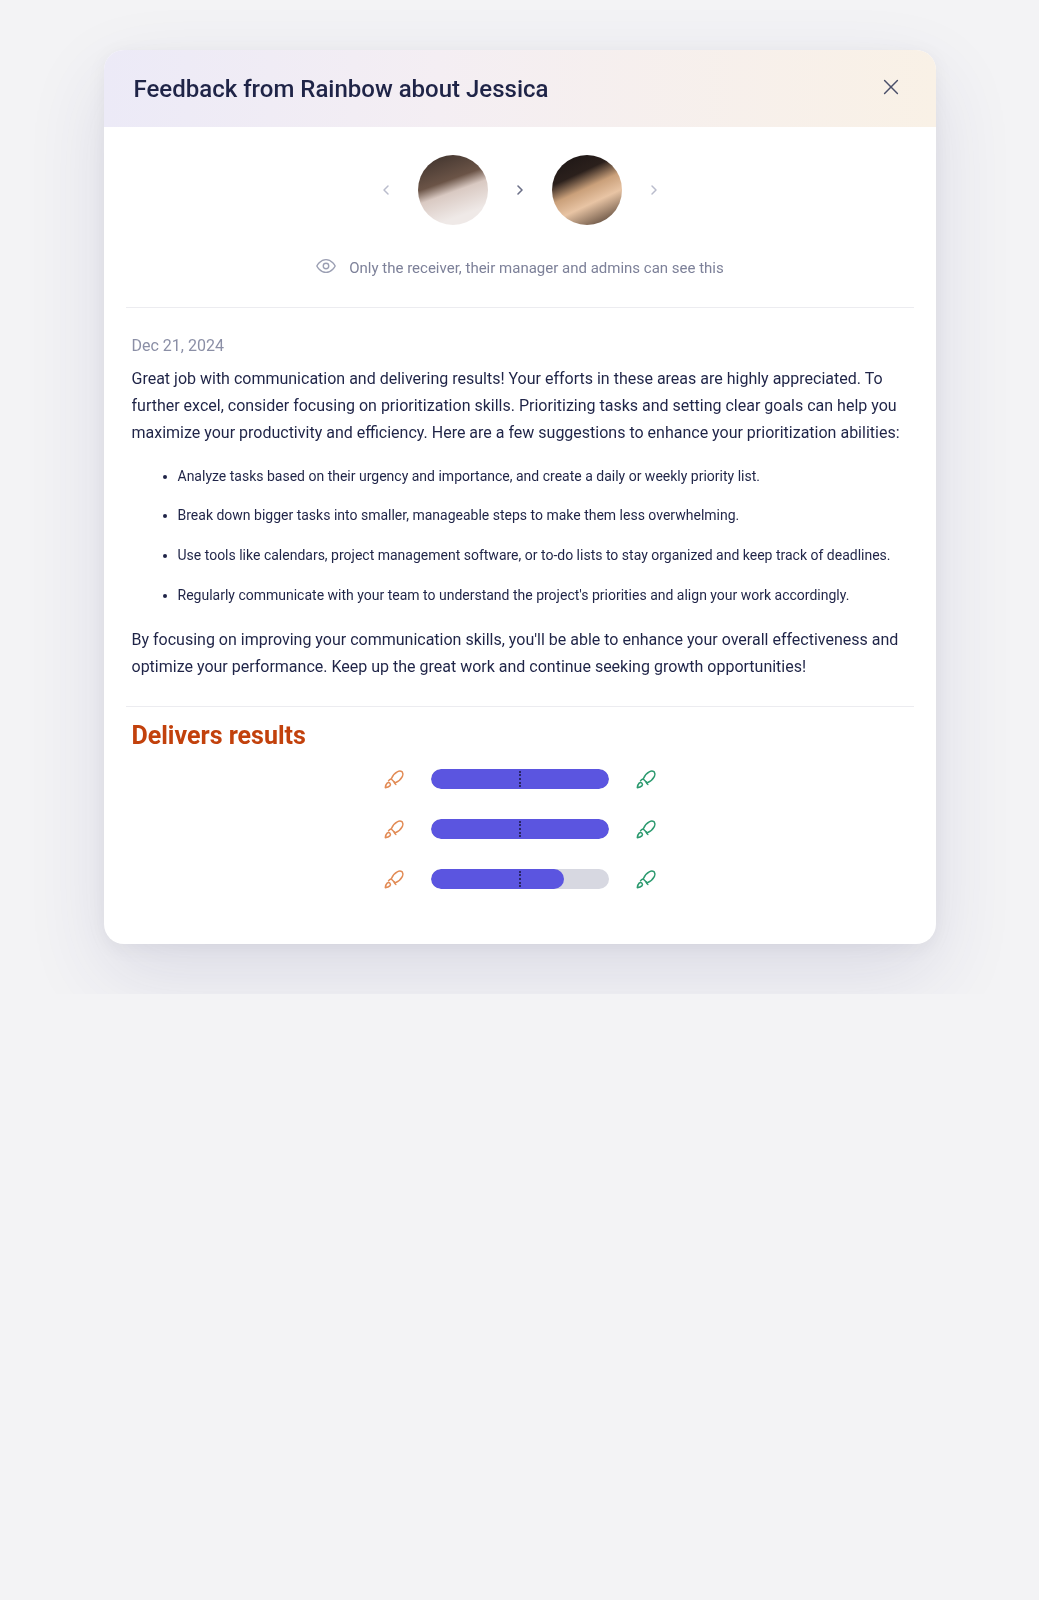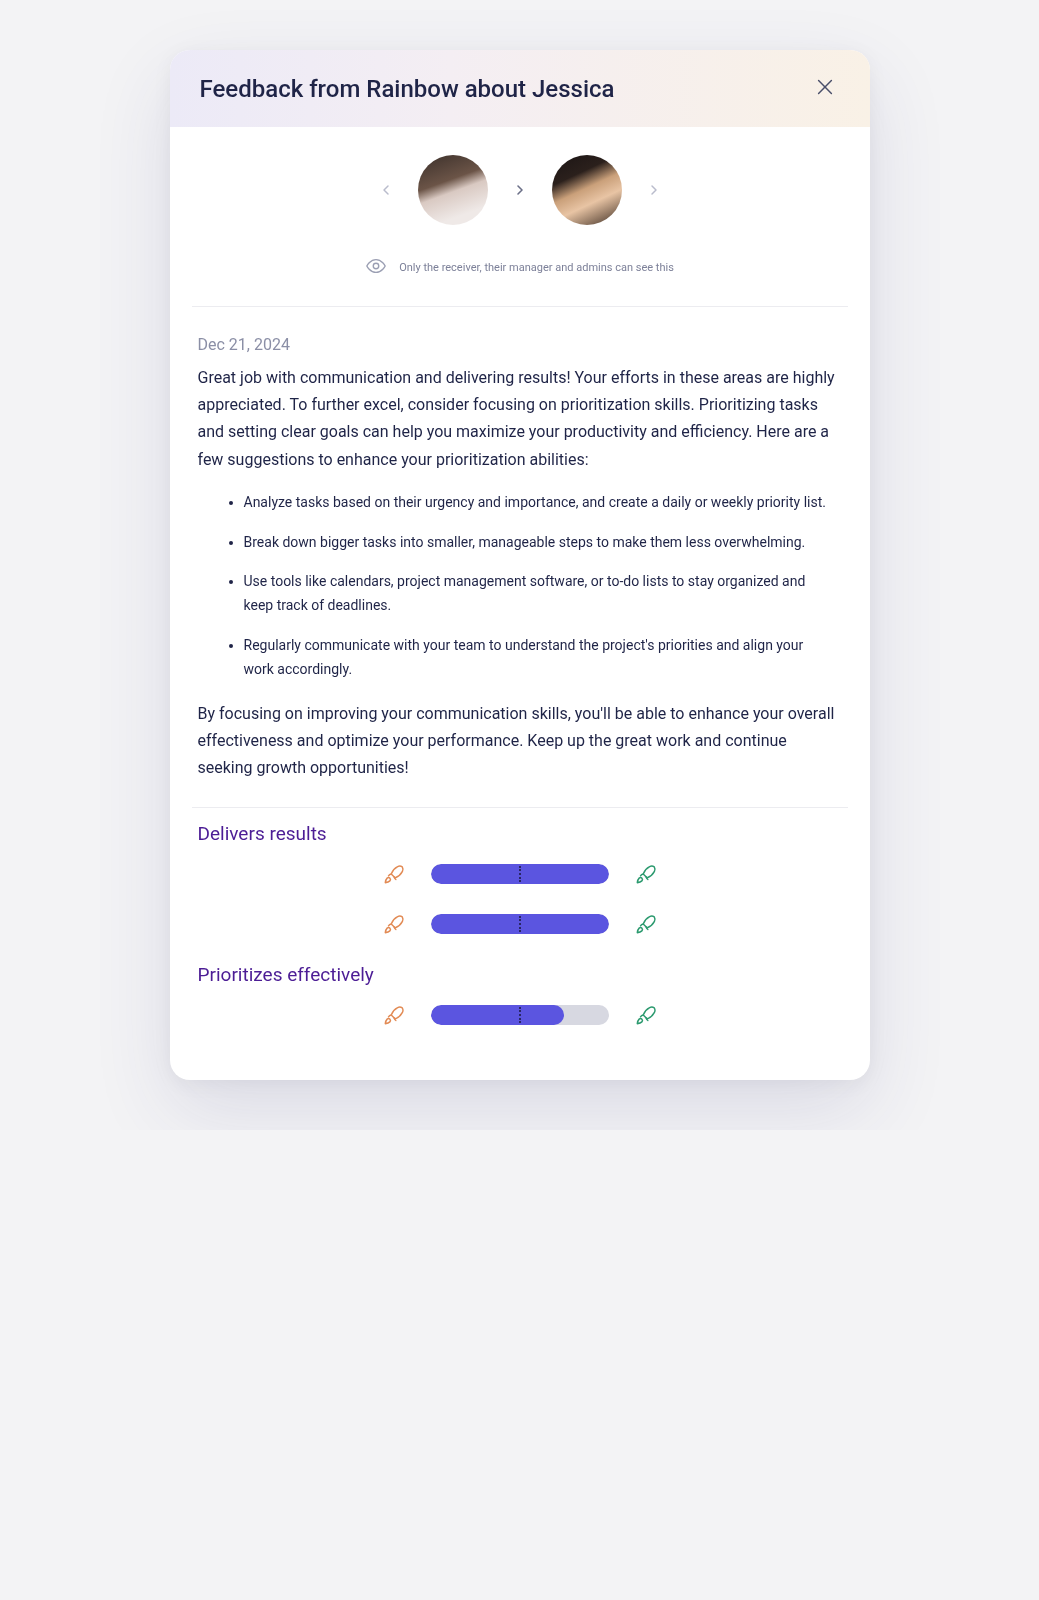--- a/index.html
+++ b/index.html
@@ -5,21 +5,21 @@
   * { box-sizing: border-box; margin: 0; padding: 0; }
   body {
     font-family: -apple-system, BlinkMacSystemFont, "Segoe UI", Roboto, Helvetica, Arial, sans-serif;
     background: #f3f3f5;
     display: flex;
     justify-content: center;
     padding: 50px 20px;
     color: #1f2447;
   }
   .modal {
-    width: 700px;
+    width: 832px;
     background: #fff;
     border-radius: 20px;
     box-shadow: 0 30px 80px rgba(50,50,120,0.12), 0 4px 20px rgba(0,0,0,0.05);
     overflow: hidden;
   }
   .modal-header {
     display: flex;
     align-items: center;
     justify-content: space-between;
     padding: 22px 30px;
@@ -64,21 +64,21 @@
   .between-arrow {
     color: #6c7088;
     display:flex; align-items:center;
   }
   .visibility-row {
     display: flex;
     align-items: center;
     justify-content: center;
     gap: 12px;
     color: #7d8199;
-    font-size: 11px;
+    font-size: 15px;
     padding: 10px 0 26px 0;
   }
   .visibility-row svg { color: #9b9fb3; }
   .divider {
     height: 1px;
     background: #ececf0;
     margin: 0 22px;
   }
   .body {
     padding: 28px 28px 8px 28px;
@@ -103,23 +103,23 @@
     line-height: 1.7;
     color: #1f2447;
     margin-bottom: 16px;
     padding-right: 6px;
   }
   .skills {
     padding: 14px 28px 26px 28px;
   }
   .skill-block { margin-bottom: 28px; }
   .skill-label {
-    font-size: 19px;
-    font-weight: 400;
-    color: #4c1d95;
+    font-size: 25px;
+    font-weight: 700;
+    color: #c2410c;
     margin-bottom: 18px;
   }
   .skill-bar-row {
     display: flex;
     align-items: center;
     justify-content: center;
     gap: 26px;
   }
   .rocket { display:flex; align-items:center; }
   .rocket-left svg { color: #e28b55; }
@@ -257,21 +257,20 @@
               <path d="M4.5 16.5c-1.5 1.5-2 5-2 5s3.5-.5 5-2c.8-.8.8-2 .1-2.9-.8-.8-2.2-.8-3.1-.1z"></path>
               <path d="M12 15l-3-3c.8-2 2-5.5 7-8 2.5-1.3 5 .2 5 .2s1.5 2.5.2 5c-2.5 5-6 6.2-8 7z"></path>
               <path d="M9 12c-2 .5-3 2-3 2"></path>
               <path d="M12 15c.5 2 2 3 2 3"></path>
             </svg>
         </span>
       </div>
     </div>
 
     <div class="skill-block">
-      <div class="skill-label">Prioritizes effectively</div>
       <div class="skill-bar-row">
         <span class="rocket rocket-left">
           <svg width="22" height="22" viewBox="0 0 24 24" fill="none" stroke="currentColor" stroke-width="1.6" stroke-linecap="round" stroke-linejoin="round">
               <path d="M4.5 16.5c-1.5 1.5-2 5-2 5s3.5-.5 5-2c.8-.8.8-2 .1-2.9-.8-.8-2.2-.8-3.1-.1z"></path>
               <path d="M12 15l-3-3c.8-2 2-5.5 7-8 2.5-1.3 5 .2 5 .2s1.5 2.5.2 5c-2.5 5-6 6.2-8 7z"></path>
               <path d="M9 12c-2 .5-3 2-3 2"></path>
               <path d="M12 15c.5 2 2 3 2 3"></path>
             </svg>
         </span>
         <div class="bar-track">

